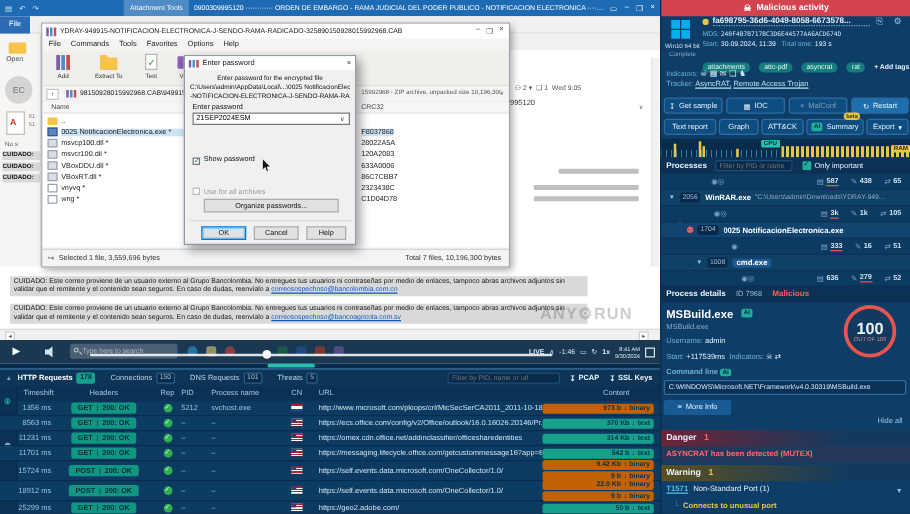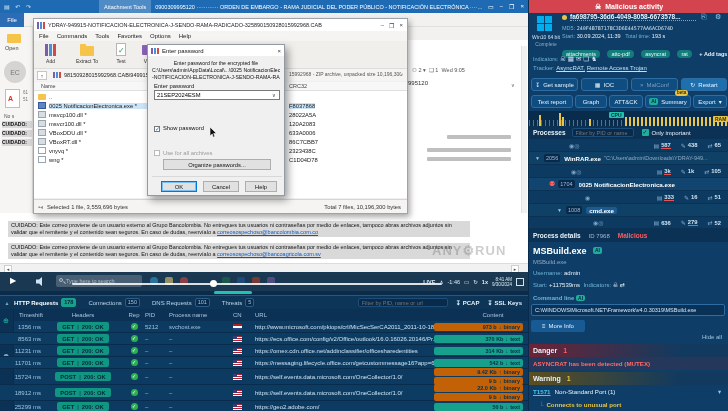--- a/index.html
+++ b/index.html
@@ -813,20 +813,24 @@
     <span class="a aichip" style="left:64px;top:247px">AI</span>
     <div class="a" style="left:4px;top:259px;font-size:6px;color:#8fa9c4">MSBuild.exe</div>
     <div class="a" style="left:4px;top:270px;font-size:6px"><span class="lbl">Username:</span> <span>admin</span></div>
     <div class="a" style="left:4px;top:281px;font-size:6px">
       <span class="lbl">Start:</span>
       <span>+117539ms</span>
       &nbsp;<span class="lbl">Indicators:</span>
       <span>☠</span>
       <span>⇄</span>
     </div>
+    <div class="ring">
+      <span style="font-size:13px;font-weight:bold;line-height:13px">100</span>
+      <span style="font-size:4.5px;color:#d98f8f">OUT OF 100</span>
+    </div>
     <div class="a" style="left:4px;top:295px;font-size:6px;font-weight:bold"><span class="lbl">Command line</span> <span class="aichip">AI</span></div>
     <div class="a" style="left:2px;top:304px;width:194px;height:12px;background:#0a3156;border:1px solid #2d6da3;border-radius:2px;color:#d6eaff;font-size:5.5px;line-height:10px;padding:0 3px;white-space:nowrap;overflow:hidden">C:\WINDOWS\Microsoft.NET\Framework\v4.0.30319\MSBuild.exe</div>
     <div class="morebtn">
         <span>≡</span>
         <span>More Info</span>
       </div>
     <div class="a" style="right:6px;top:334px;font-size:6px;color:#9fc3de">Hide all</div>
 
     <div class="dhead sig-danger" style="top:344px">
       <span style="margin-left:4px">Danger</span>

